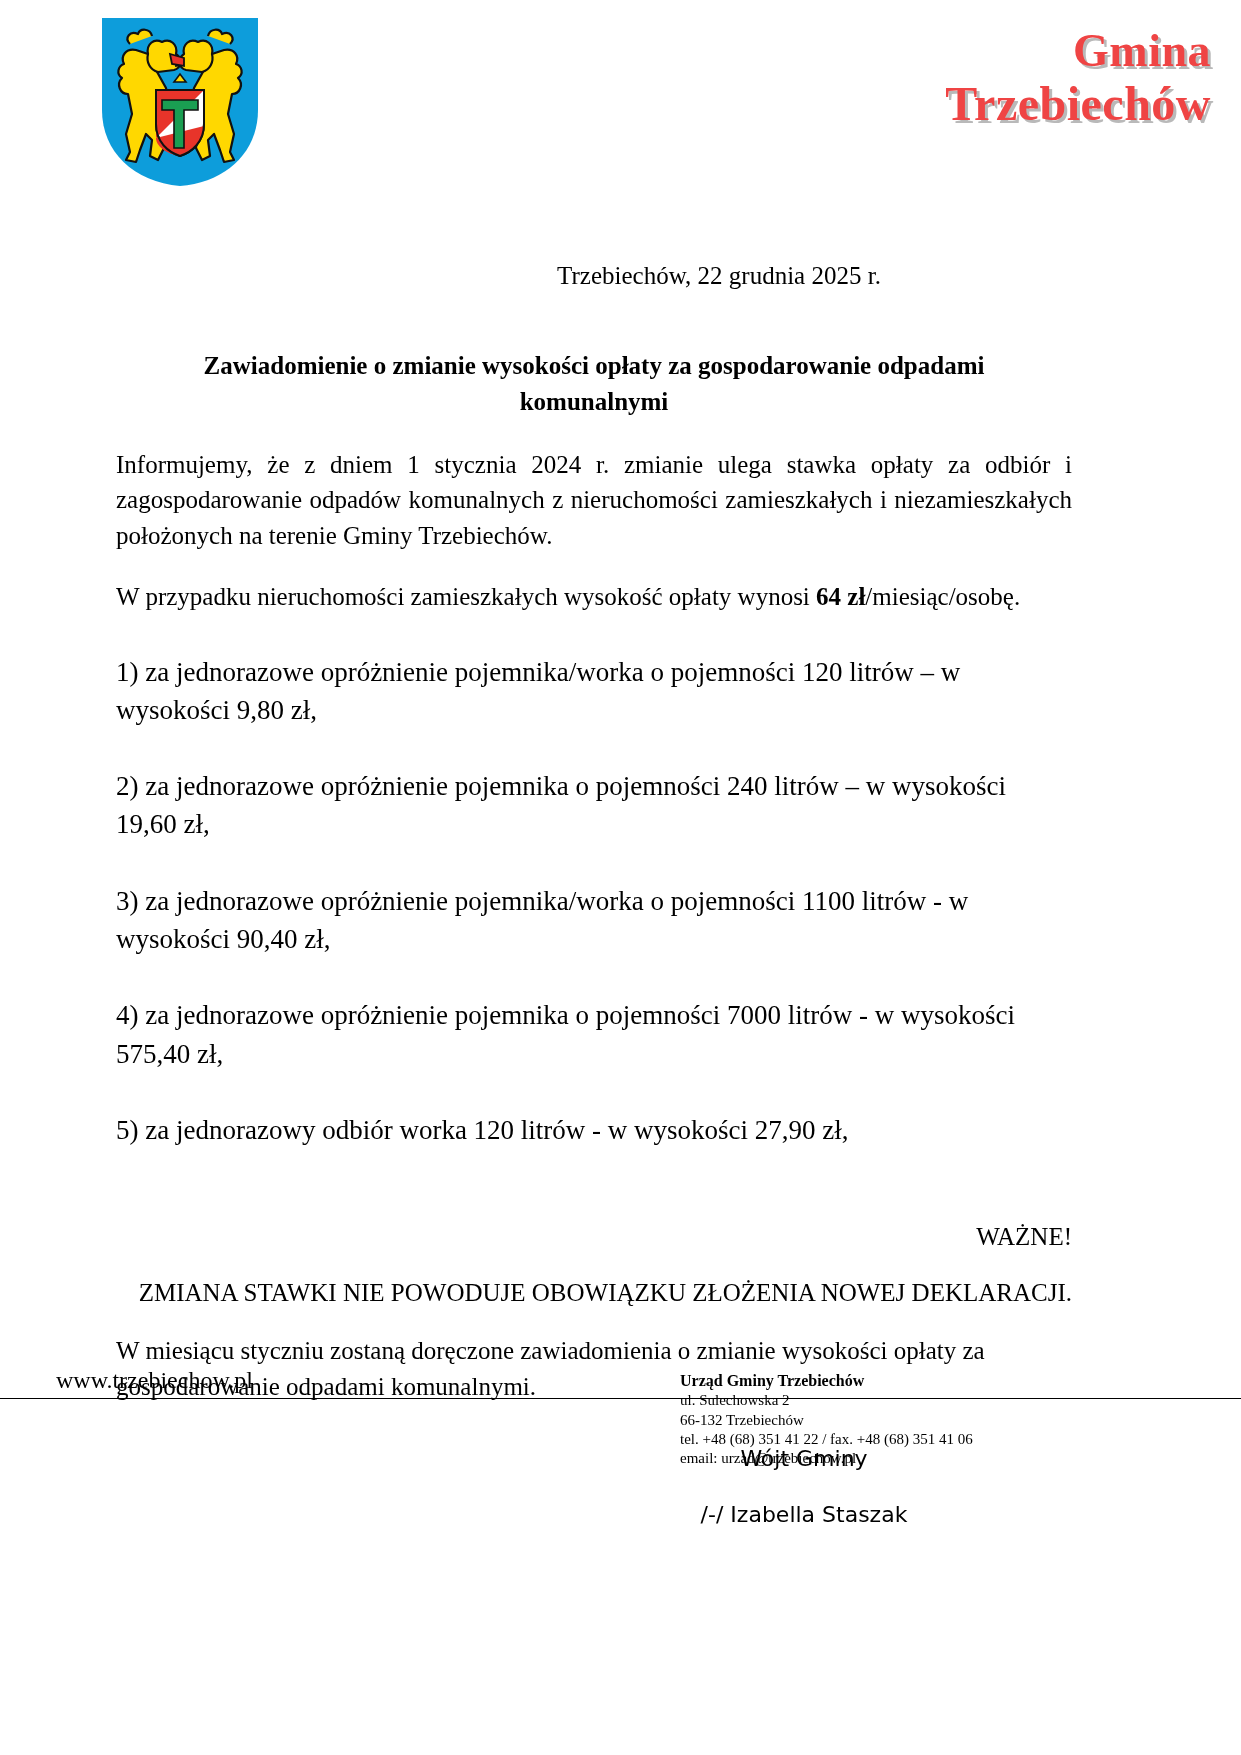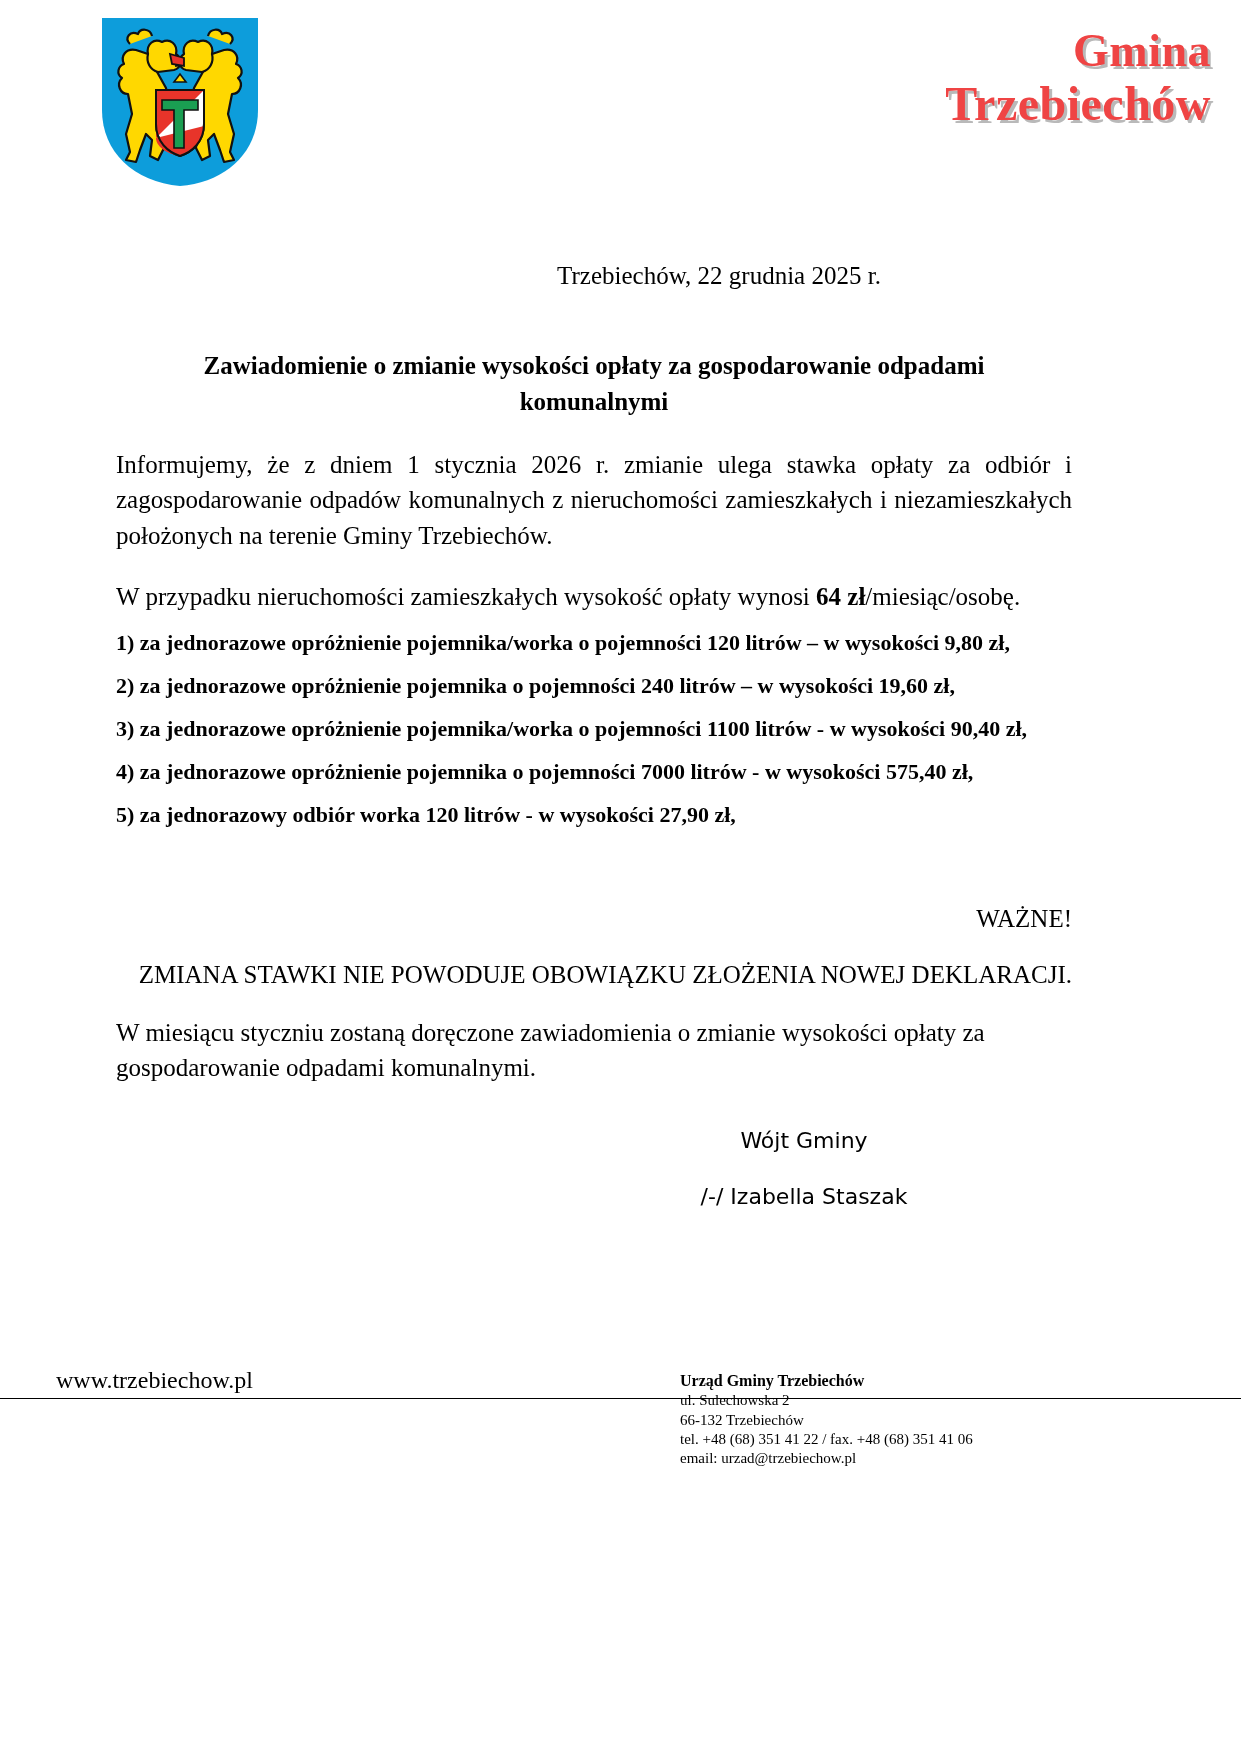--- a/index.html
+++ b/index.html
@@ -73,25 +73,24 @@
     padding: 0 50px;
   }
   p.body-par {
     font-size: 25px;
     line-height: 1.42;
     text-align: justify;
     margin-top: 26px;
   }
   p.body-par.nojust { text-align: left; }
   .list-item {
-    font-size: 22px;
+    font-size: 27px;
     line-height: 1.42;
-    margin-top: 12px;
+    margin-top: 38px;
     text-align: left;
-    font-weight: bold;
   }
   .spacer-lg { height: 46px; }
   .wazne {
     font-size: 25px;
     margin-top: 28px;
     text-align: right;
   }
   .signature-block {
     margin-top: 44px;
     text-align: center;
@@ -188,21 +187,21 @@
       <span class="logo-line2">Trzebiechów</span>
     </div>
   </div>
 
   <div class="content">
 
     <div class="date-line">Trzebiechów, 22 grudnia 2025 r.</div>
 
     <div class="doc-title">Zawiadomienie o zmianie wysokości opłaty za gospodarowanie odpadami komunalnymi</div>
 
-    <p class="body-par">Informujemy, że z dniem 1 stycznia 2026 r. zmianie ulega stawka opłaty za odbiór i zagospodarowanie odpadów komunalnych z nieruchomości zamieszkałych i niezamieszkałych położonych na terenie Gminy Trzebiechów.</p>
+    <p class="body-par">Informujemy, że z dniem 1 stycznia 2024 r. zmianie ulega stawka opłaty za odbiór i zagospodarowanie odpadów komunalnych z nieruchomości zamieszkałych i niezamieszkałych położonych na terenie Gminy Trzebiechów.</p>
 
     <p class="body-par nojust"><span>W przypadku nieruchomości zamieszkałych wysokość opłaty wynosi </span><b>64 zł</b><span>/miesiąc/osobę.</span></p>
 
 
 
     <div class="list-item">1) za jednorazowe opróżnienie pojemnika/worka o pojemności 120 litrów – w wysokości 9,80 zł,</div>
     <div class="list-item">2) za jednorazowe opróżnienie pojemnika o pojemności 240 litrów – w wysokości 19,60 zł,</div>
     <div class="list-item">3) za jednorazowe opróżnienie pojemnika/worka o pojemności 1100 litrów - w wysokości 90,40 zł,</div>
     <div class="list-item">4) za jednorazowe opróżnienie pojemnika o pojemności 7000 litrów - w wysokości 575,40 zł,</div>
     <div class="list-item">5) za jednorazowy odbiór worka 120 litrów - w wysokości 27,90 zł,</div>

